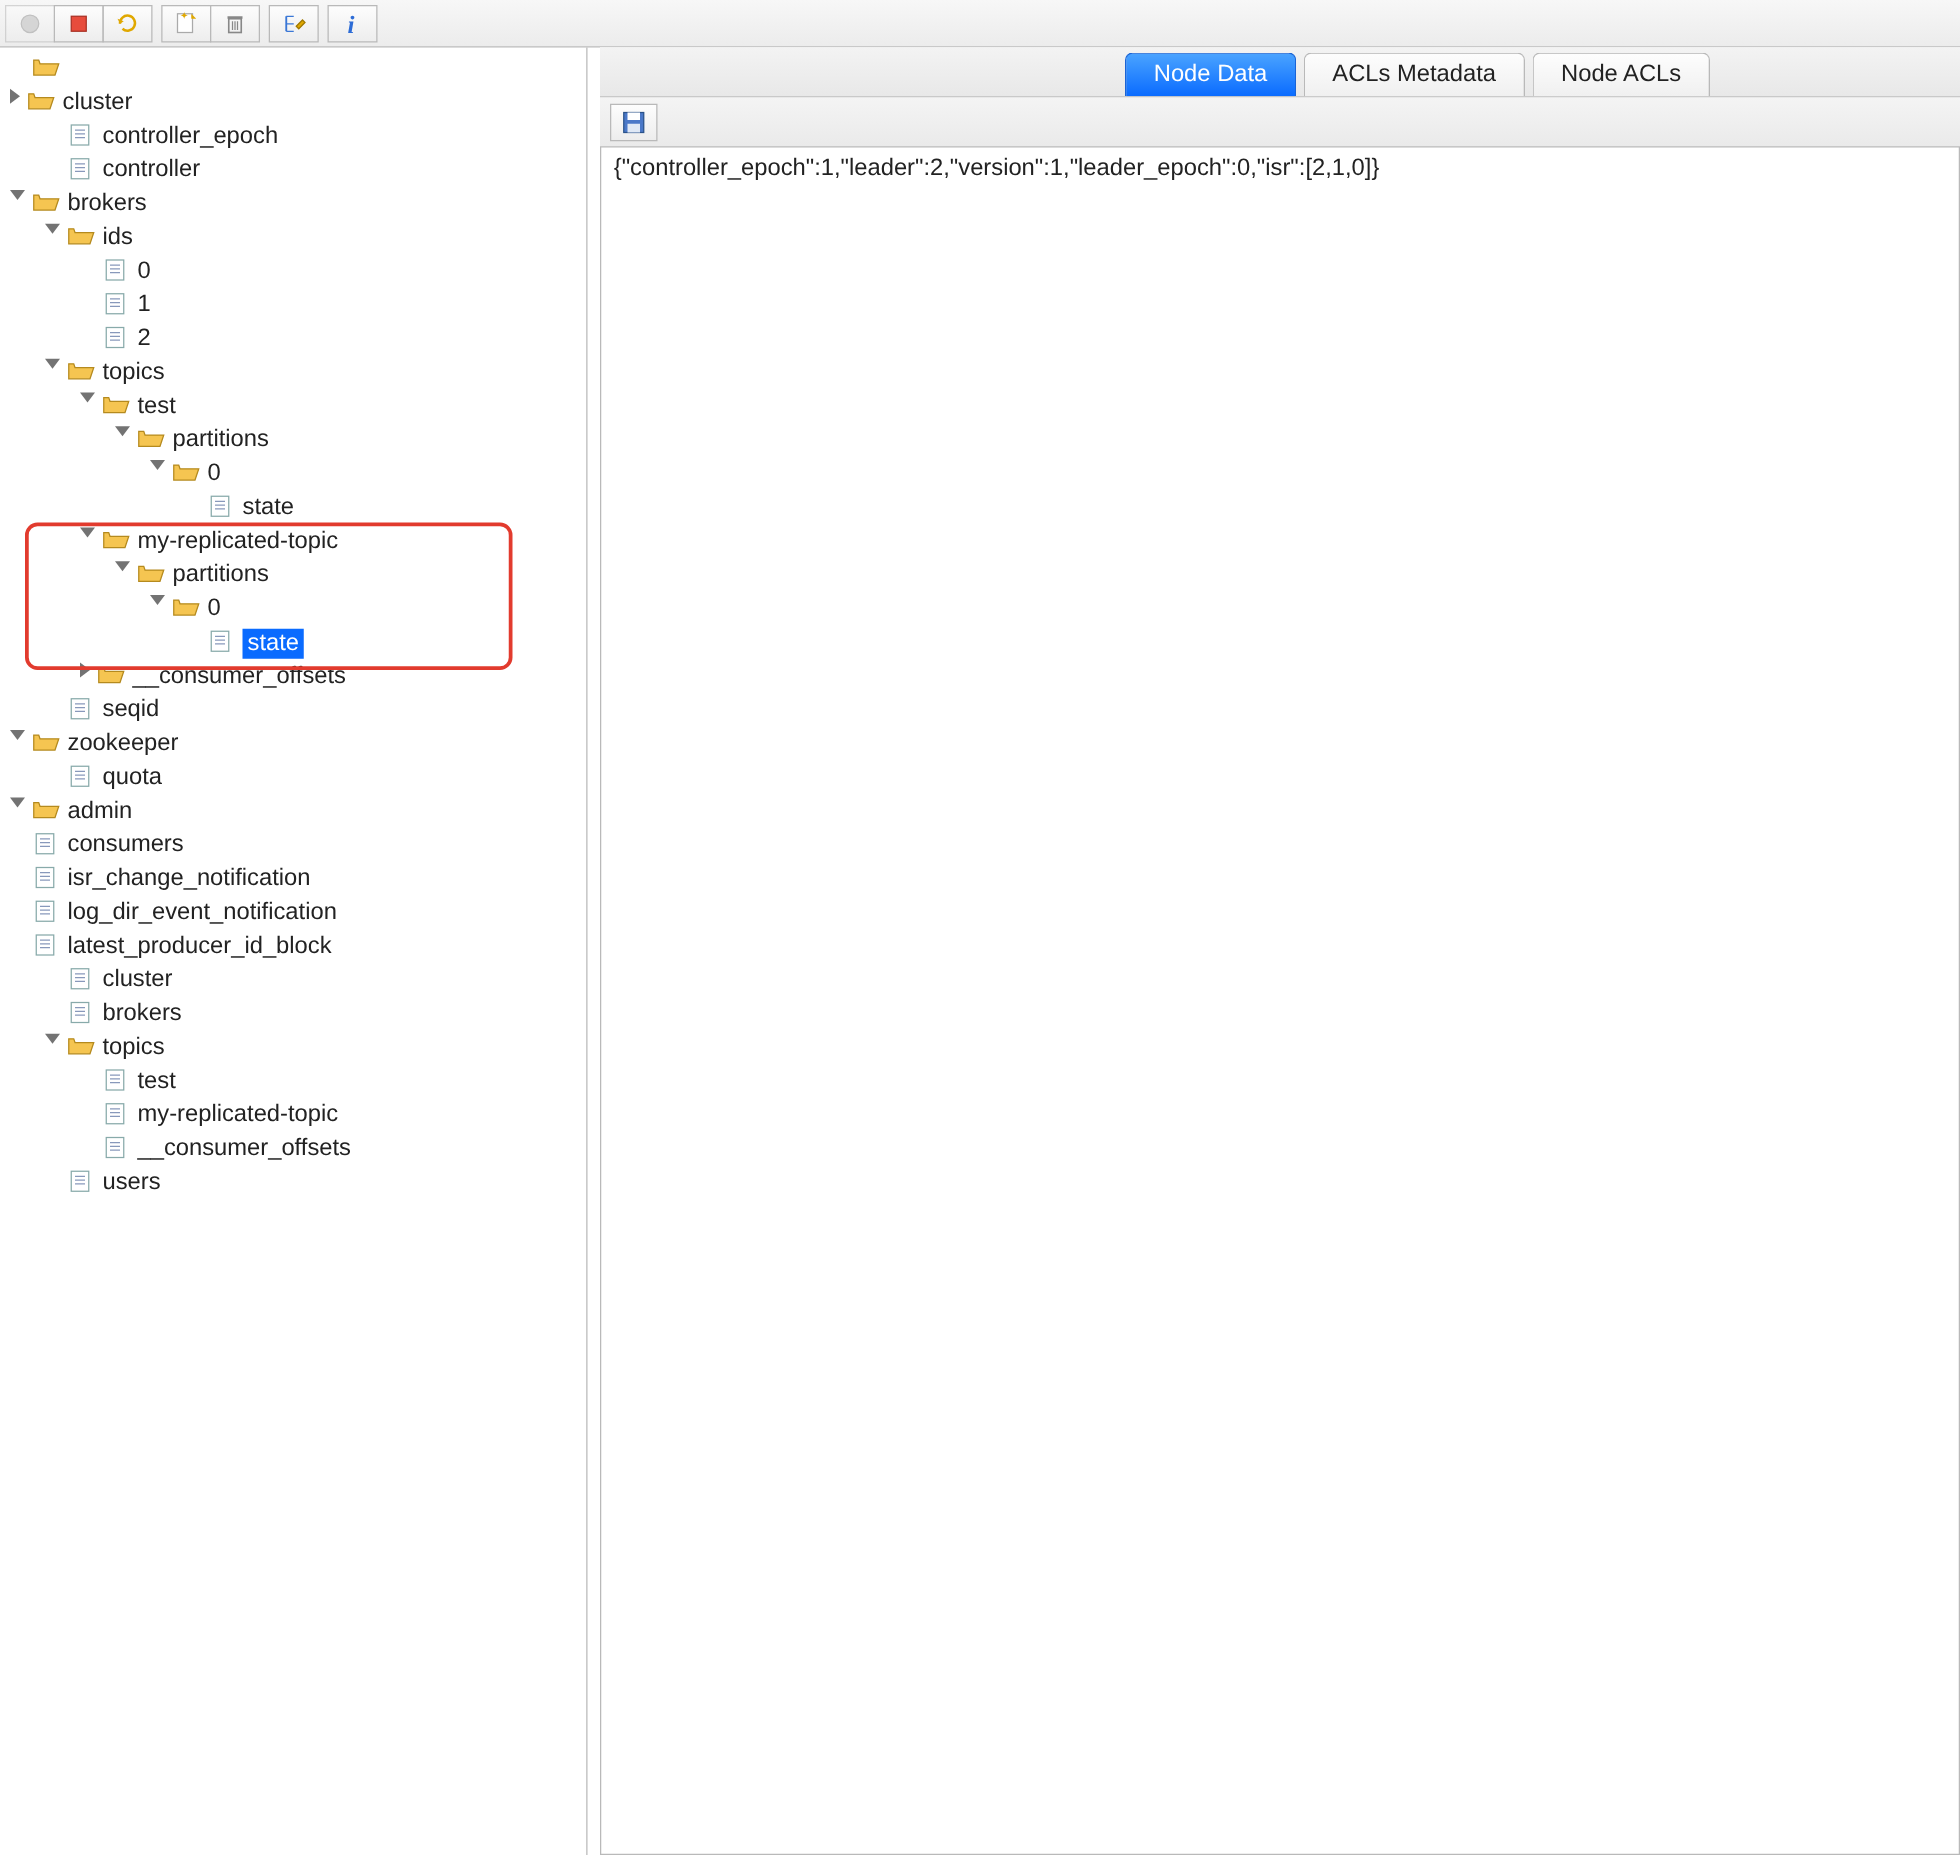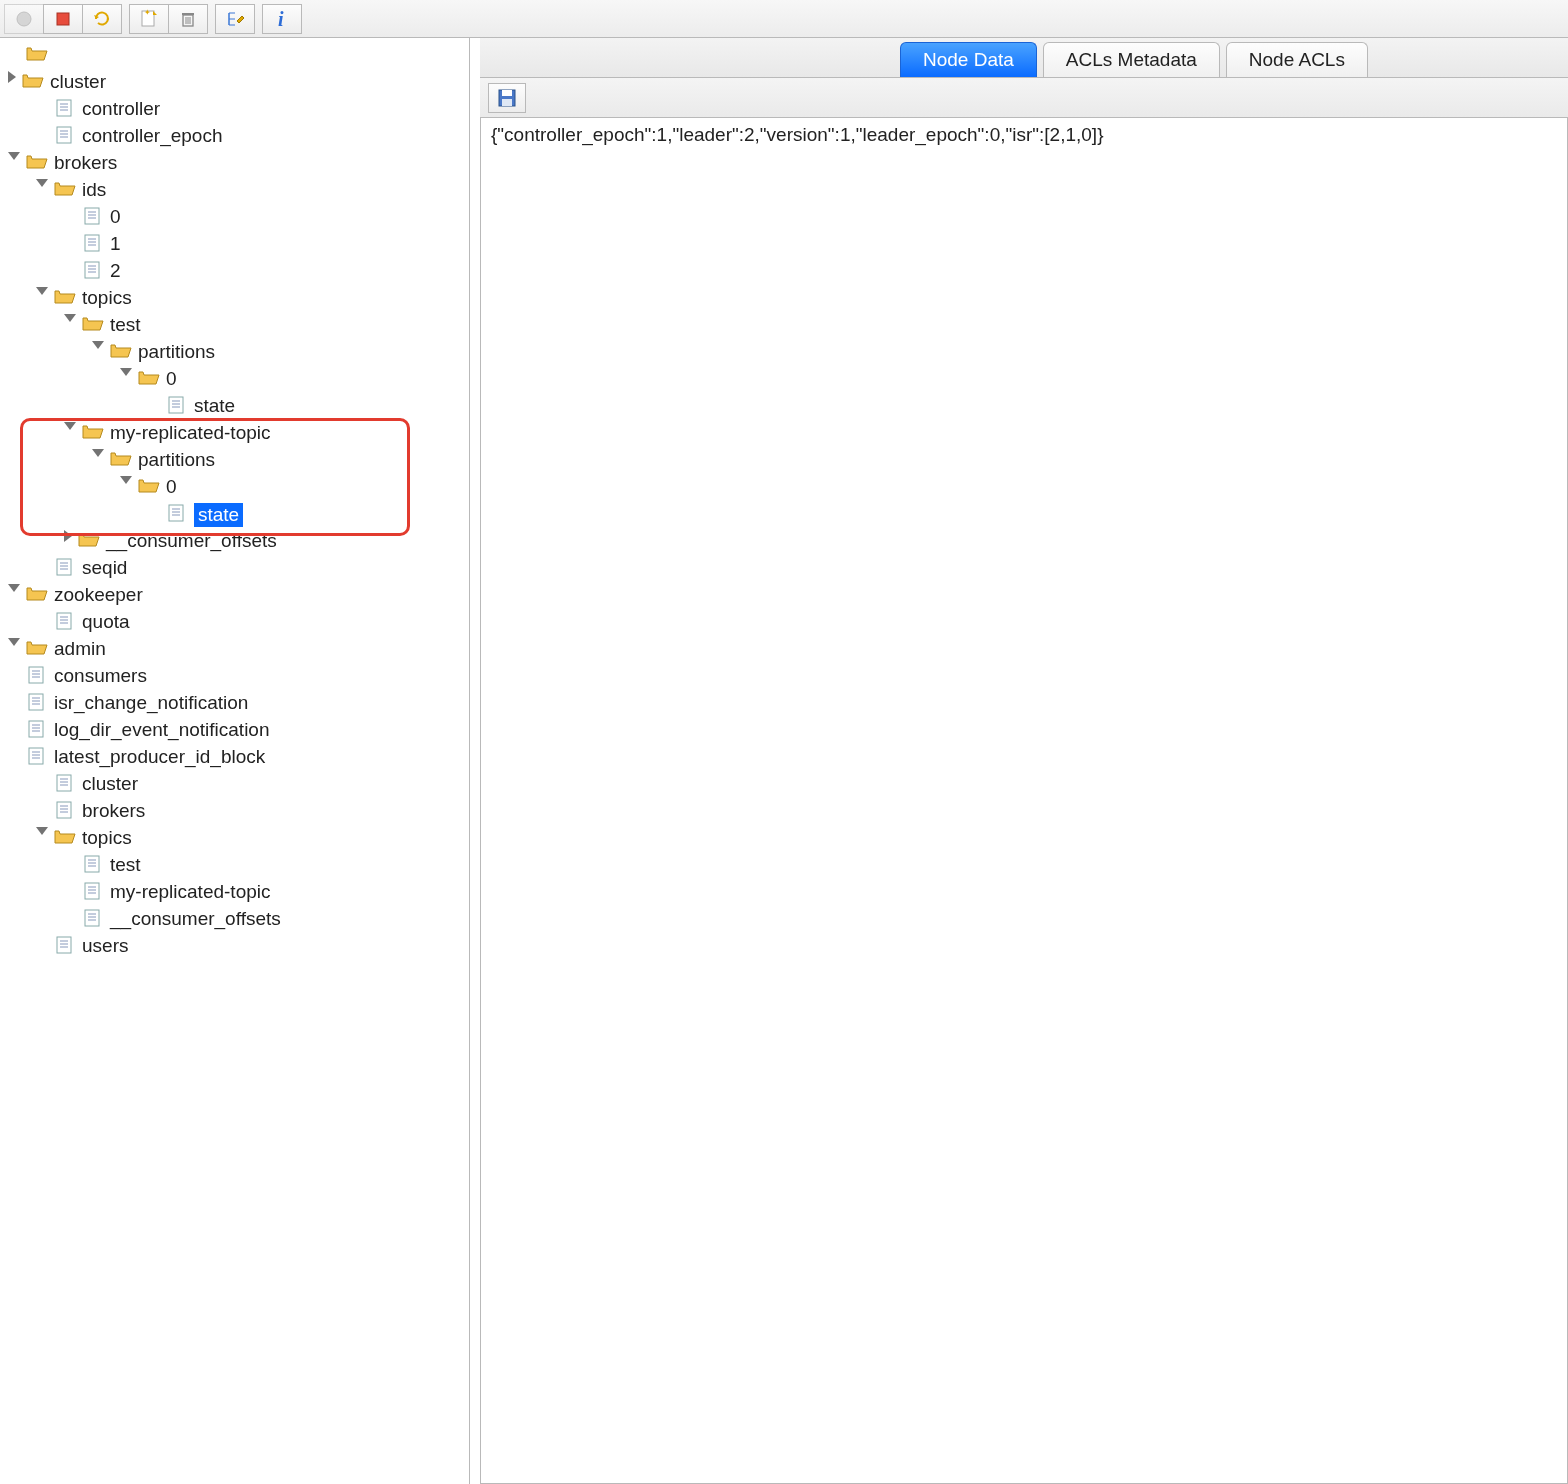--- a/index.html
+++ b/index.html
@@ -258,31 +258,31 @@
         <span class="label">cluster</span>
       </div>
       <div class="tree-row">
         <span class="indent"></span>
         <span class="disc none"></span>
         <span class="ticon">
           <svg width="22" height="20">
             <use href="#ico-file"></use>
           </svg>
         </span>
+        <span class="label">controller_epoch</span>
+      </div>
+      <div class="tree-row">
+        <span class="indent"></span>
+        <span class="disc none"></span>
+        <span class="ticon">
+          <svg width="22" height="20">
+            <use href="#ico-file"></use>
+          </svg>
+        </span>
         <span class="label">controller</span>
-      </div>
-      <div class="tree-row">
-        <span class="indent"></span>
-        <span class="disc none"></span>
-        <span class="ticon">
-          <svg width="22" height="20">
-            <use href="#ico-file"></use>
-          </svg>
-        </span>
-        <span class="label">controller_epoch</span>
       </div>
       <div class="tree-row">
         <span class="disc "></span>
         <span class="ticon">
           <svg width="22" height="20">
             <use href="#ico-folder-open"></use>
           </svg>
         </span>
         <span class="label">brokers</span>
       </div>

